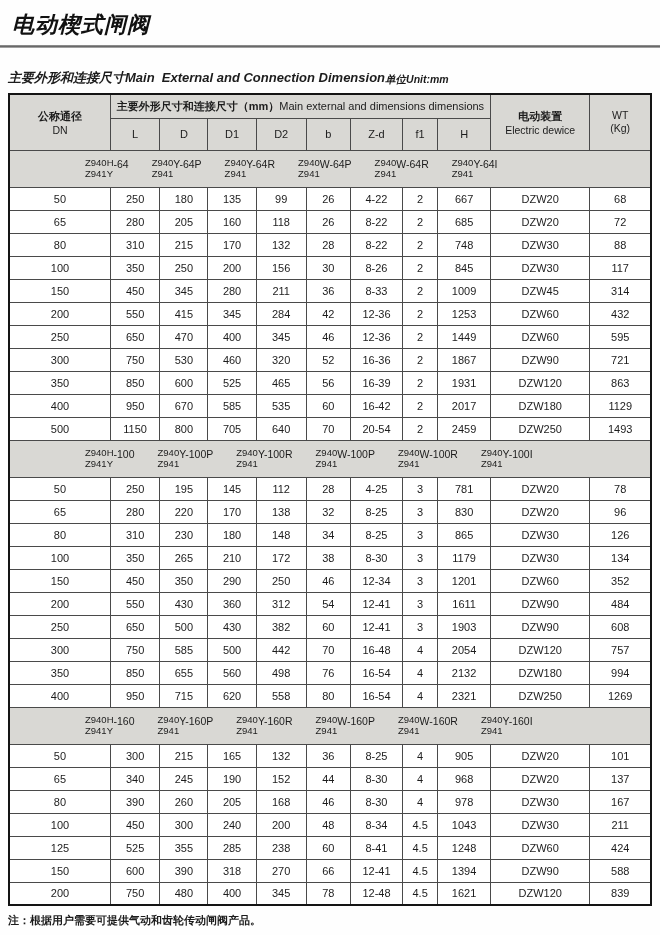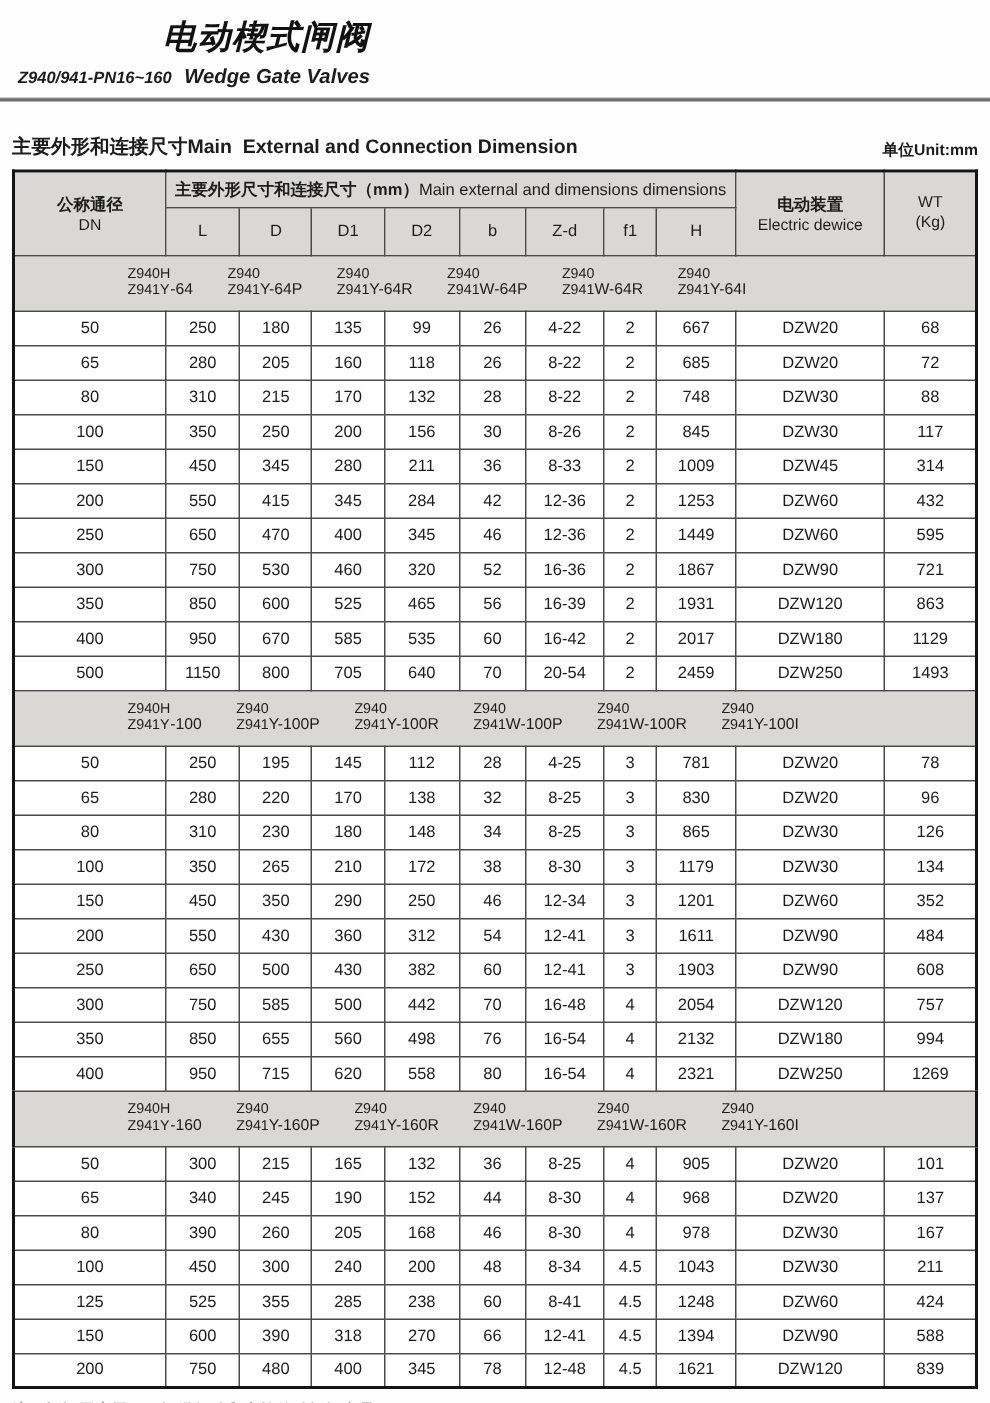--- a/index.html
+++ b/index.html
@@ -15,64 +15,60 @@
   .top-right { text-align:right; padding-top:2px;font-style:italic; }
   .product-cn { font-size:22px; font-weight:bold; letter-spacing:1px; color:#111; }
   .product-sub { margin-top:2px; white-space:nowrap; }
   .product-model { font-size:11px; font-weight:bold; }
   .product-en { font-size:13.5px; font-weight:600; margin-left:4px; }
 
   .rule { height:3px; margin-top:5px;
           background:linear-gradient(#9a9a9a, #5f5f5f 60%, #cfcfcf); }
 
   
-  .title-row { display:flex; justify-content:space-between; align-items:flex-end;
-               margin:21px 8px 6px 8px; }
+  .title-row { display:flex; align-items:flex-end;
+               margin:21px 8px 6px 8px;font-style:italic; }
   .sec-title { font-size:13px; font-weight:bold; white-space:pre; }
   .unit { font-size:10.5px; font-weight:bold; }
 
   
   table { border-collapse:collapse; width:644px; margin:0 8px;
           table-layout:fixed; border:2px solid #141414; }
   td, th { border:1px solid #4a4a4a; text-align:center; vertical-align:middle;
            font-weight:normal; font-size:11px; padding:0 1px; overflow:hidden; }
   thead th { background:#d9d8d4; }
   .h-span { height:24px; font-size:10.5px; }
   .h-span .cn { font-weight:bold; }
   .h-dims th { height:32px; font-size:11px; }
   .h-dn .cn, .h-dev .cn { font-weight:bold; display:block; font-size:11px; }
   .h-dn .sub, .h-dev .sub, .h-wt span { display:block; font-size:10.5px; }
   .h-wt { line-height:1.25; }
 
   tr.model-row td { background:#d9d8d4; height:37px; border-left:2px solid #141414;
                     border-right:2px solid #141414; }
   .models { display:flex; align-items:center; gap:23px; padding-left:74px; }
-  .model { display:inline-flex; align-items:flex-end; white-space:nowrap; }
+  .model { display:inline-flex; align-items:flex-start; white-space:nowrap; }
   .stack { display:inline-flex; flex-direction:column; text-align:left;
            font-size:9.5px; line-height:1.12; }
   .suffix { font-size:10.5px; }
 
   tbody tr.data-row td { height:23px; background:#fff; }
 
   
   .notes { margin:7px 8px 0 8px; }
   .note-cn { font-size:11px; font-weight:bold; }
 </style>
 </head>
 <body>
 
 <div class="page">
 
   <div class="top">
     <div class="top-right">
       <div class="product-cn">电动楔式闸阀</div>
-      <div class="product-sub">
-        <span class="product-model">Z940/941-PN16~160</span>
-        <span class="product-en">Wedge Gate Valves</span>
-      </div>
     </div>
   </div>
 
   <div class="rule"></div>
 
   <div class="title-row">
     <div class="sec-title"><span>主要外形和连接尺寸</span><span>Main  External and Connection Dimension</span></div>
     <div class="unit">单位Unit:mm</div>
   </div>
 

